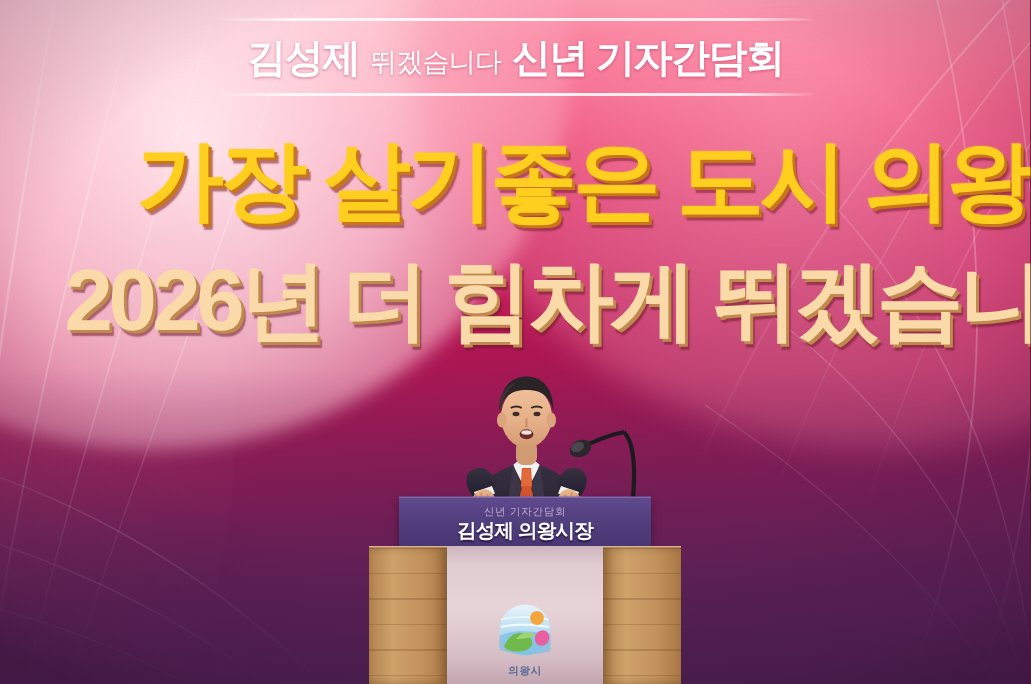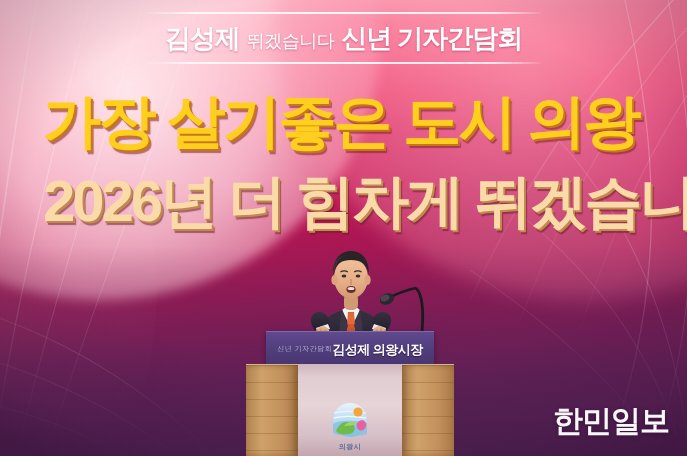--- a/index.html
+++ b/index.html
@@ -109,21 +109,21 @@
     color:#ffffff;
     text-shadow:0 1px 2px rgba(150,25,70,0.45);
   }
   .hdr-light {
     font-size:18px; font-weight:normal; letter-spacing:-0.5px;
     color:#ffffff;
     text-shadow:0 1px 2px rgba(150,25,70,0.40);
   }
 
   
-  .slogan { position:absolute; left:0; right:0; top:92px; z-index:6; text-align:left;margin-left:43px; }
+  .slogan { position:absolute; left:0; right:0; top:92px; z-index:6; text-align:right;margin-left:43px; }
   .slogan-line {
     white-space:nowrap; font-weight:bold;
     letter-spacing:-2.5px;
     line-height:1.0;
   }
   .slogan-line.l1 {
     font-size:58px;
     color:#ffcf1f;
     text-shadow:
       2px 2px 0 #c9761a,
@@ -154,21 +154,21 @@
   .speaker { position:absolute; left:256px; top:236px; width:190px; height:130px; z-index:8; }
   .speaker svg { display:block; }
 
   
   .podium { position:absolute; left:246px; top:331px; width:208px; height:125px; z-index:9; }
   .podium-sign {
     position:absolute; left:20px; top:0; width:168px; height:34px;
     background:linear-gradient(to bottom,#5f4a8e 0%,#53407f 40%,#473672 100%);
     border-top:1px solid #7f69ad;
     box-shadow:0 2px 5px rgba(40,10,40,0.55);
-    display:flex; flex-direction:row; align-items:center; justify-content:center;
+    display:flex; flex-direction:column; align-items:center; justify-content:center;
     overflow:hidden;
   }
   .podium-sign .sm {
     font-size:7px; color:#c9bddd; letter-spacing:0.5px;
     opacity:0.85; line-height:1;
   }
   .podium-sign .lg {
     font-size:13px; font-weight:bold; color:#ffffff;
     letter-spacing:-0.5px; margin-top:2px; line-height:1;
     text-shadow:0 1px 1px rgba(20,0,30,0.6);
@@ -379,15 +379,14 @@
             <path d="M 34 26 C 38 22 43 25 42 30 C 41 35 35 36 33 32 C 32 29 33 27 34 26 Z" fill="#ea5fa0"></path>
             <circle cx="34" cy="16" r="4.6" fill="#f4a63c"></circle>
           </svg>
         </div>
         <div class="logo-cap">의왕시</div>
       </div>
       <div class="pod-side right"></div>
     </div>
   </div>
 
-  <div class="watermark">한민일보</div>
 
 </div>
 
 </body></html>

